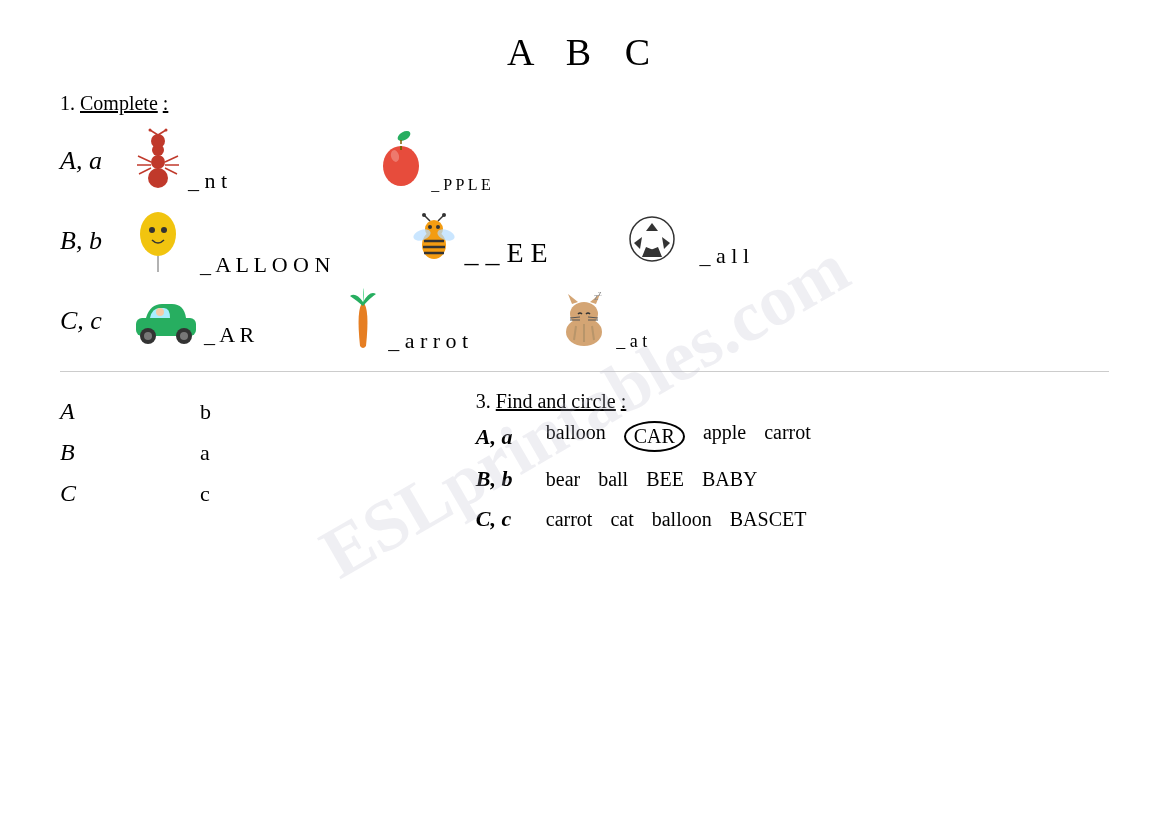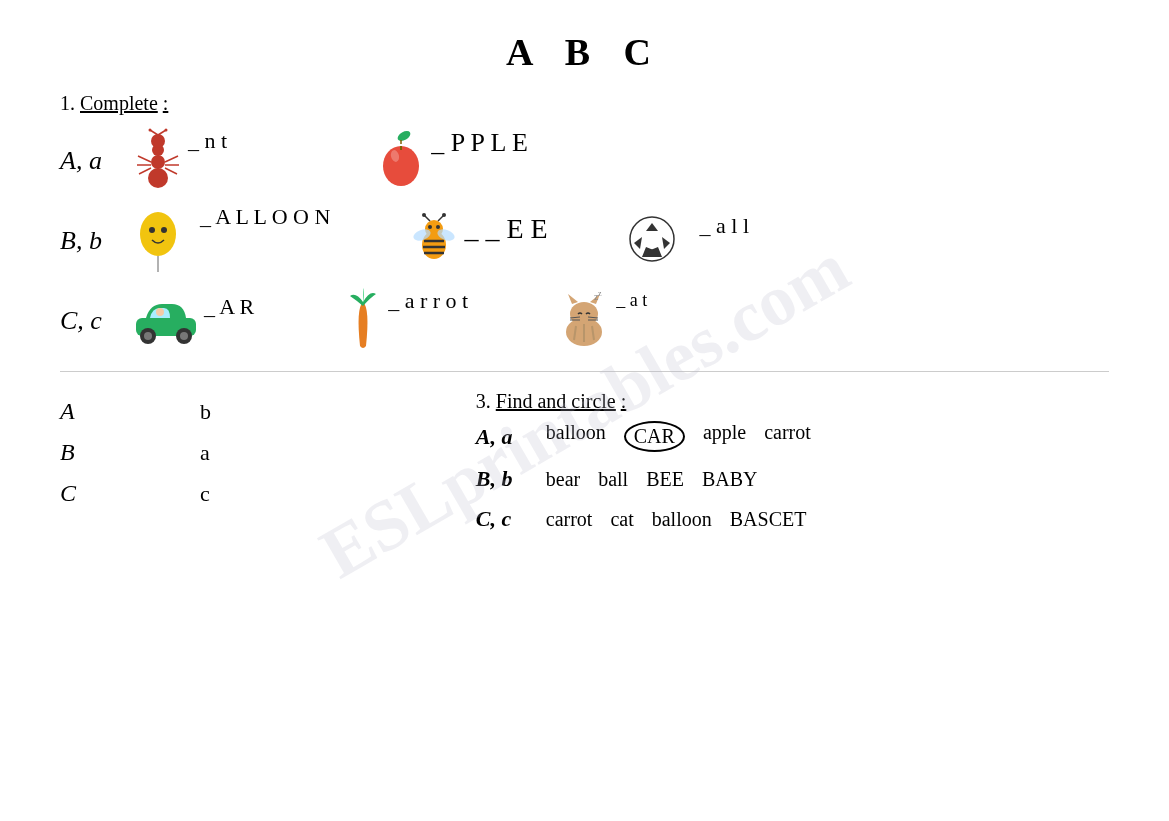--- a/index.html
+++ b/index.html
@@ -14,21 +14,21 @@
     .page {
       width: 1169px;
       height: 821px;
       background: #fff;
       padding: 30px 60px;
       position: relative;
     }
     .page-title {
       text-align: center;
       font-size: 38px;
-      font-weight: bold;
+      font-weight: normal;
       margin-bottom: 18px;
       letter-spacing: 12px;
     }
     .section-label {
       font-size: 20px;
       margin-bottom: 6px;
     }
     .section-label span {
       text-decoration: underline;
     }
@@ -68,21 +68,21 @@
       width: 72px;
       flex-shrink: 0;
     }
     .complete-row .pairs {
       display: flex;
       align-items: center;
       flex: 1;
     }
     .pair {
       display: flex;
-      align-items: flex-start;
+      align-items: flex-end;
       margin-right: 48px;
     }
     .pair .word-blank {
       font-size: 22px;
       margin-left: 6px;
     }
 
     
     .bottom-sections {
       display: flex;
@@ -208,21 +208,21 @@
 
                 <ellipse cx="29" cy="8" rx="7" ry="4" fill="#27ae60" transform="rotate(-30 29 8)"></ellipse>
                 <line x1="26" y1="12" x2="26" y2="16" stroke="#7f6000" stroke-width="1.5"></line>
 
                 <ellipse cx="26" cy="38" rx="18" ry="20" fill="#e74c3c"></ellipse>
                 <line x1="26" y1="18" x2="26" y2="22" stroke="#7f6000" stroke-width="2"></line>
 
                 <ellipse cx="20" cy="28" rx="4" ry="6" fill="rgba(255,255,255,0.25)" transform="rotate(-15 20 28)"></ellipse>
               </svg>
             </span>
-            <span class="word-blank" style="font-size:26px; margin-left:4px;">_ P P L E</span>
+            <span class="word-blank" style="font-size:16px; margin-left:4px;">_ P P L E</span>
           </div>
         </div>
       </div>
 
       <div class="complete-row">
         <div class="letter" style="font-style:italic; font-size:26px; width:72px;">B, b</div>
         <div class="pairs">
           <div class="pair">
 
             <span class="svg-icon">

